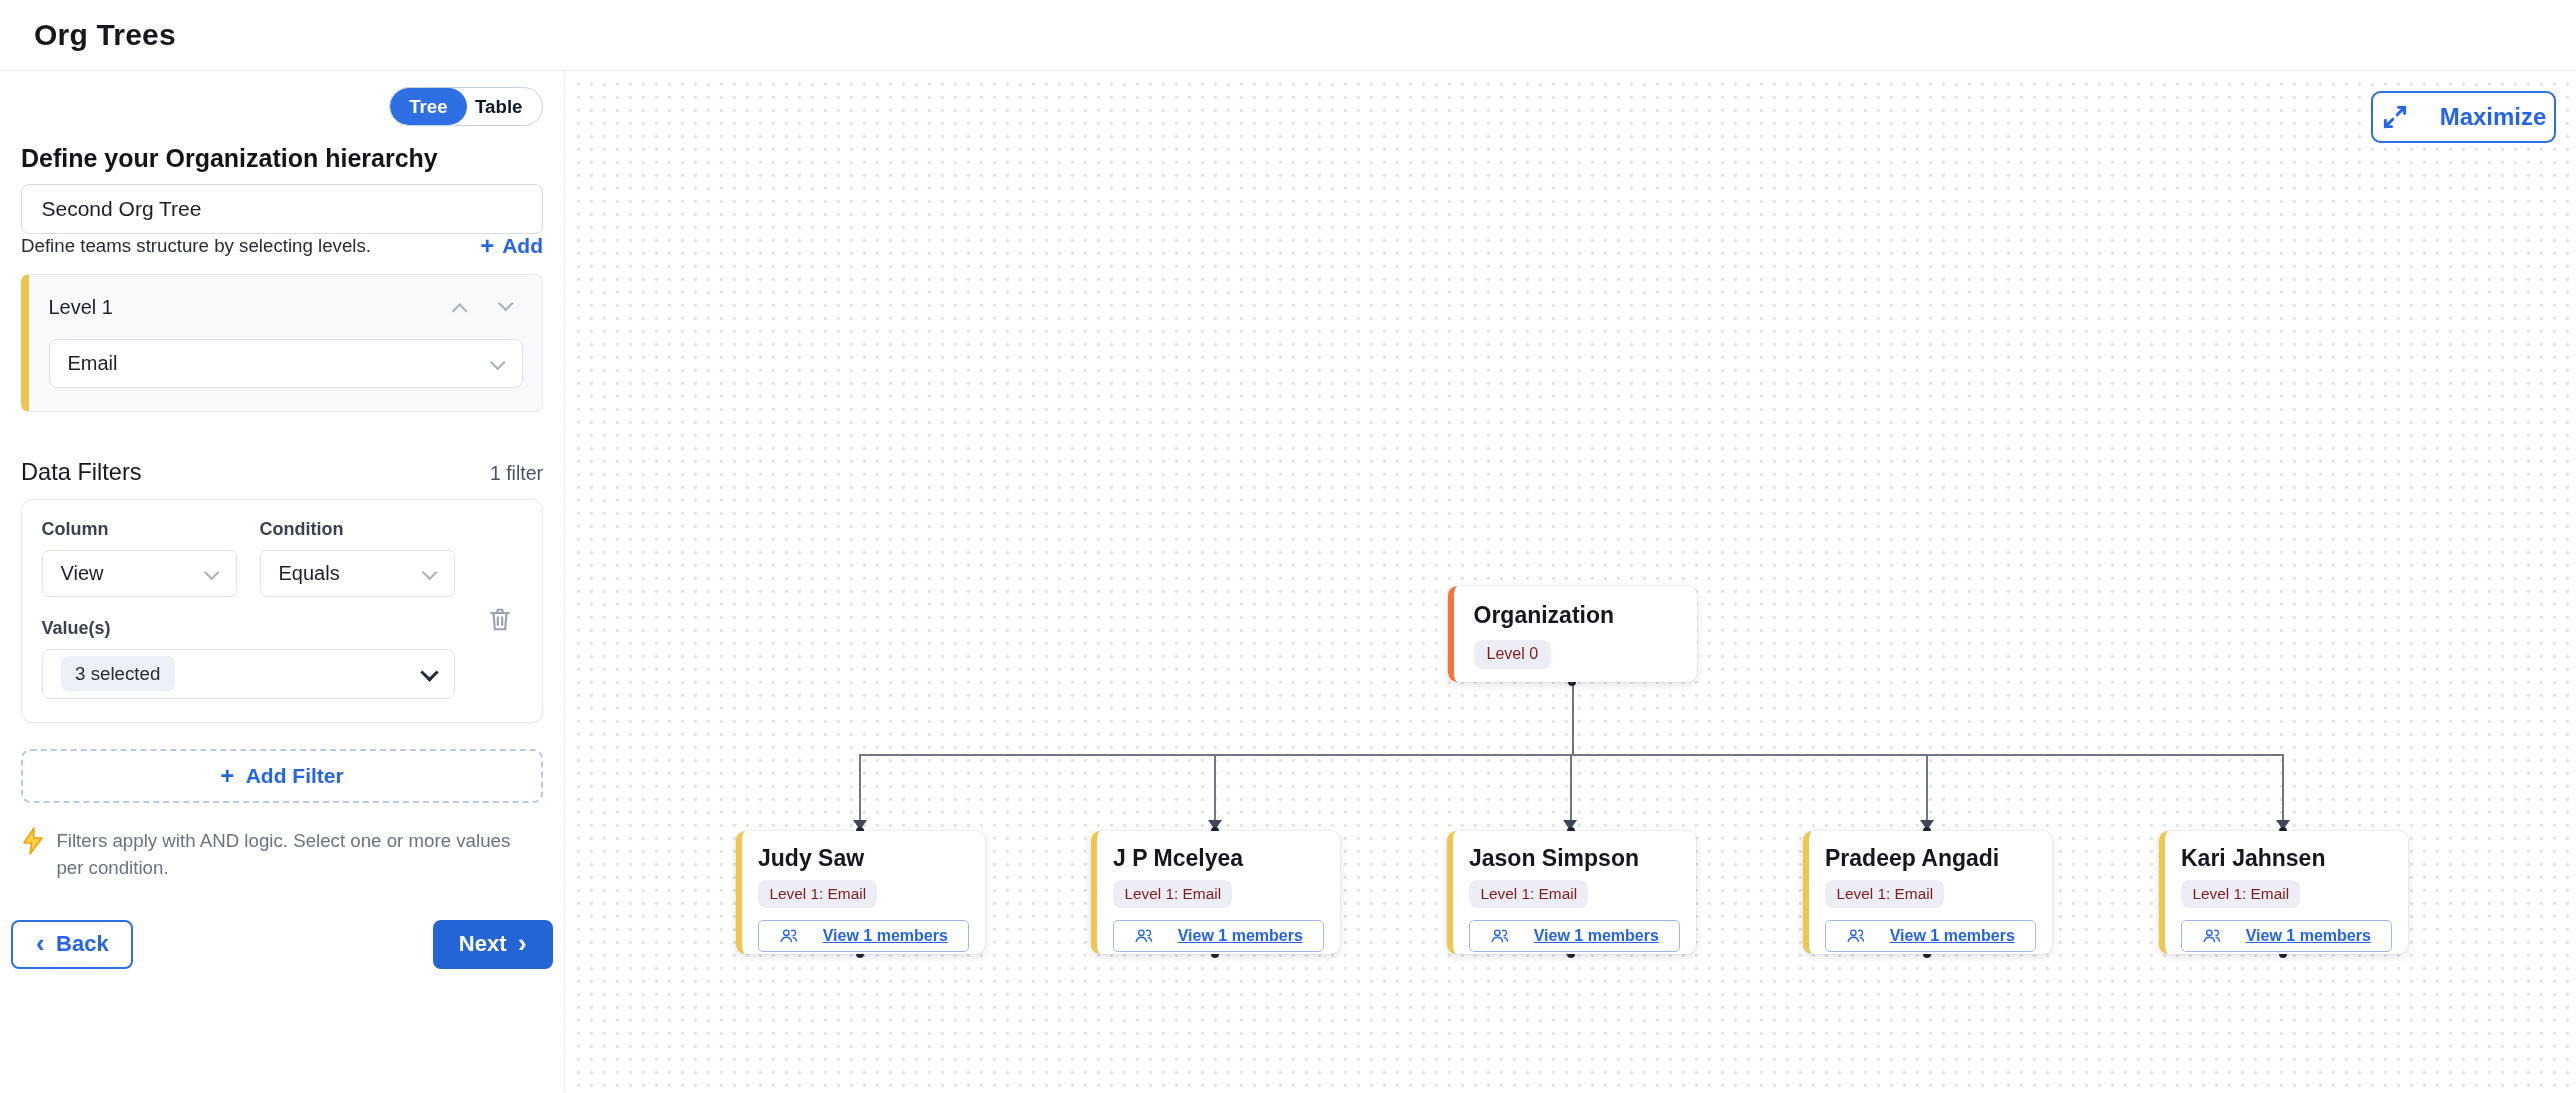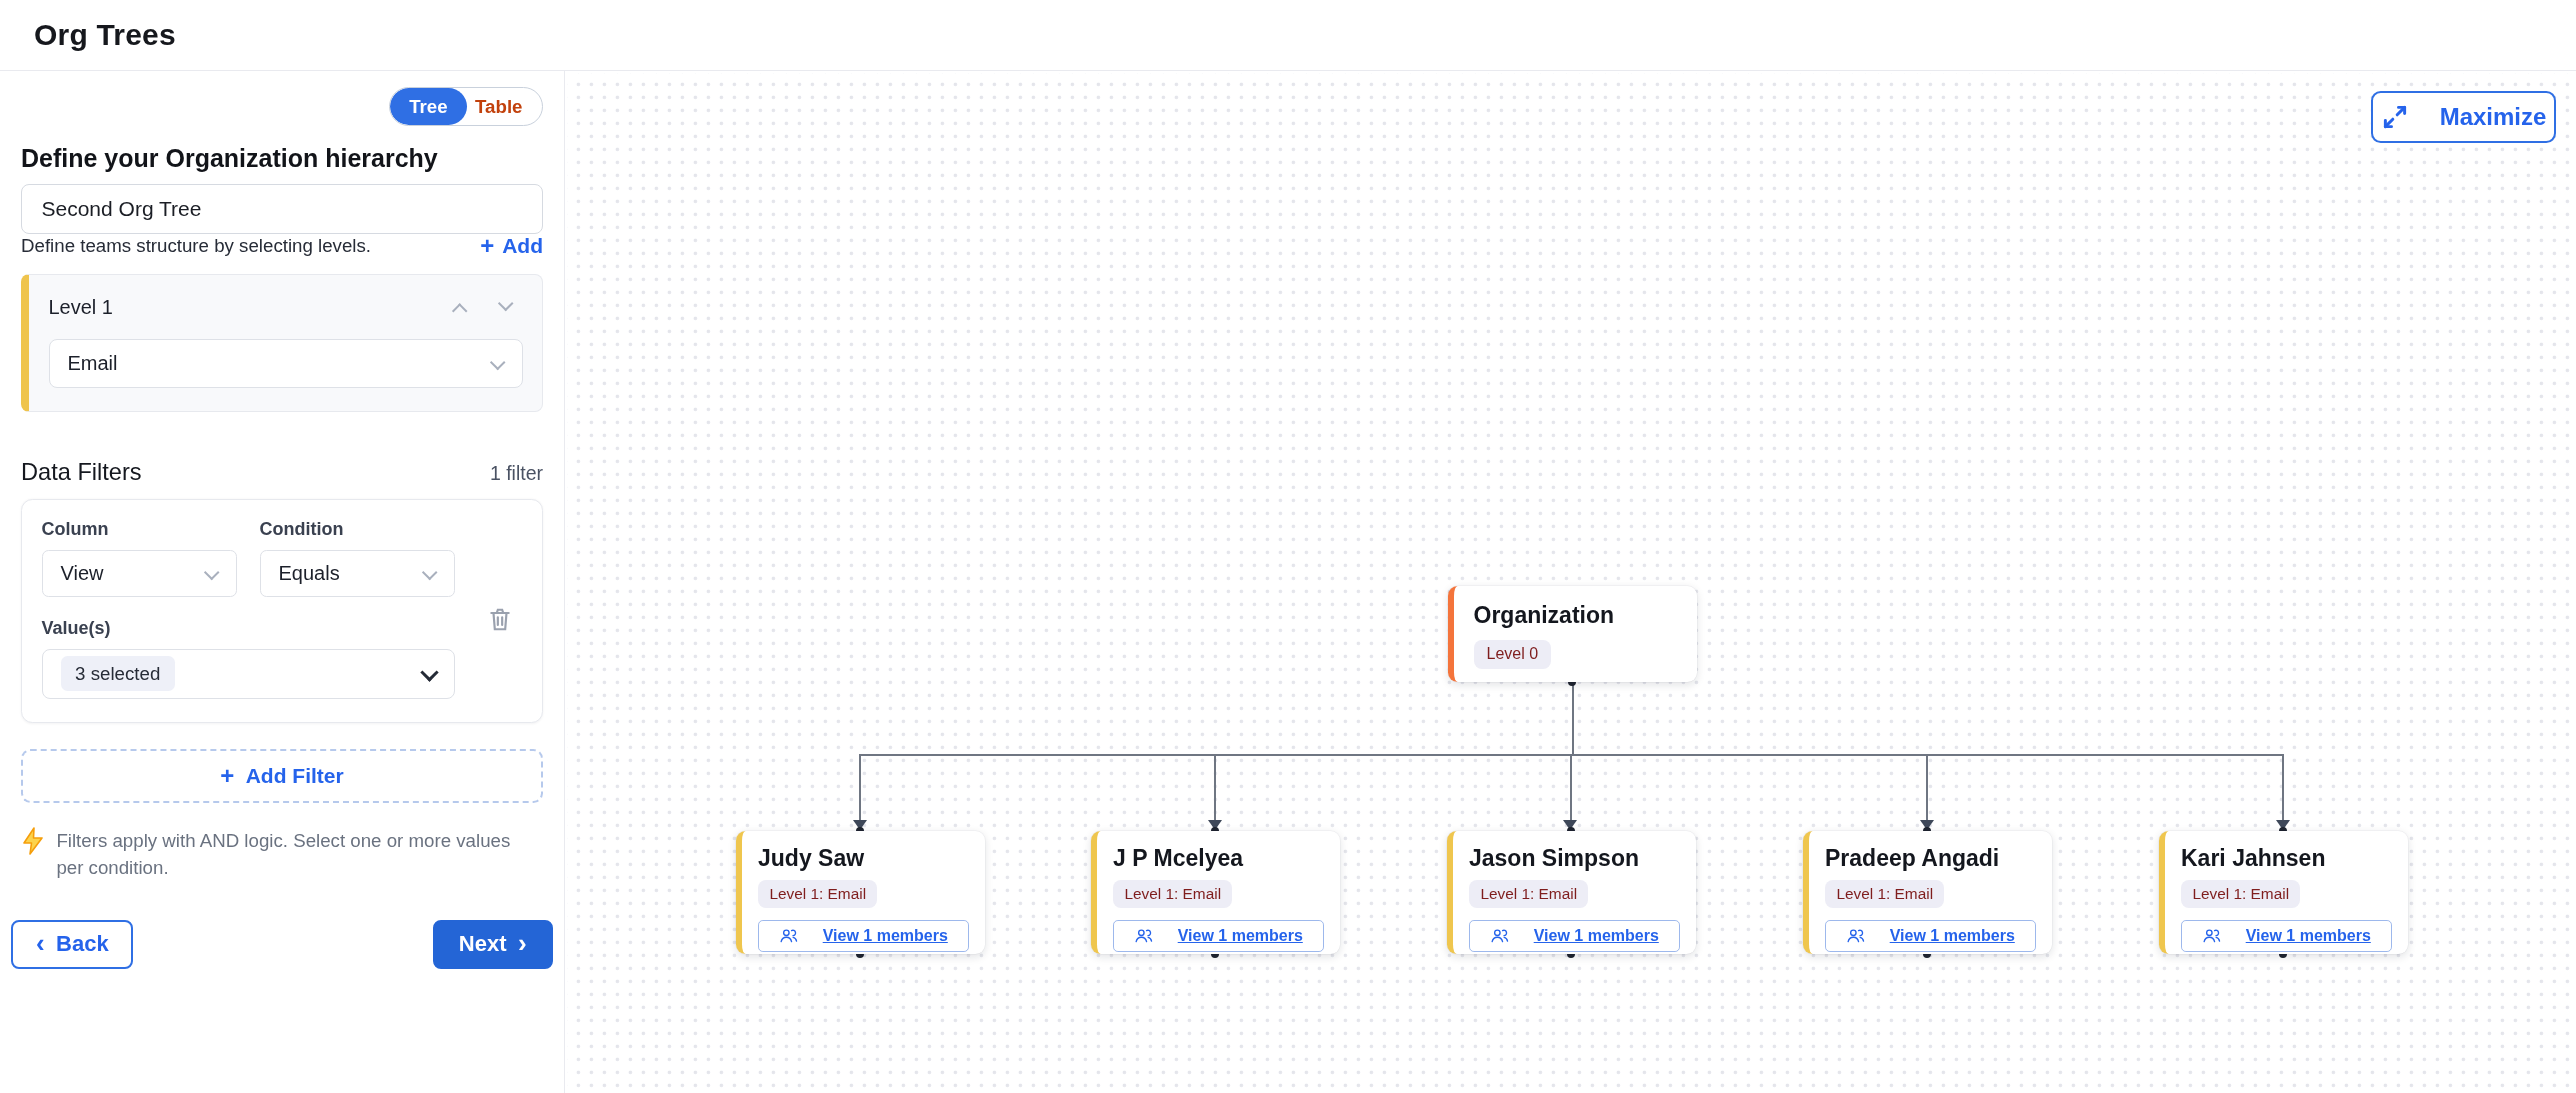--- a/index.html
+++ b/index.html
@@ -20,21 +20,21 @@
     position:absolute; top:71px; left:0; bottom:0; width:565px; background:#fff;
     border-right:1.6px solid #e9eaef; padding:16px 21px 0 21px; z-index:5;
   }
   .toggle-row { display:flex; justify-content:flex-end; }
   .view-toggle {
     display:flex; align-items:flex-start; border:1.6px solid #c9d1dc; border-radius:811px;
     background:#fff; overflow:hidden; height:39px;
   }
   .seg { padding:0 19.5px; height:100%; display:flex; align-items:center; font-size:18.7px; font-weight:700; cursor:pointer; }
   .seg.active { background:#2f6fe4; color:#fff; border-radius:811px; }
-  .seg.inactive { color:#c2410c;padding-left:8px; }
+  .seg.inactive { color:#0f172a;padding-left:8px; }
 
   .section-heading { margin-top:18px; font-size:25px; font-weight:700; color:#121419; }
 
   .field-label { margin-top:37px; font-size:18.7px; color:#3a4150; }
   .text-input {
     margin-top:11.4px; width:100%; height:50px; border:1.6px solid #d6dae1; border-radius:8px;
     font-size:21px; color:#1b1e25; padding:0 19.5px; outline:none; font-family:inherit; background:#fff;
   }
 
   .hint-row { display:flex; justify-content:space-between; align-items:center; }

